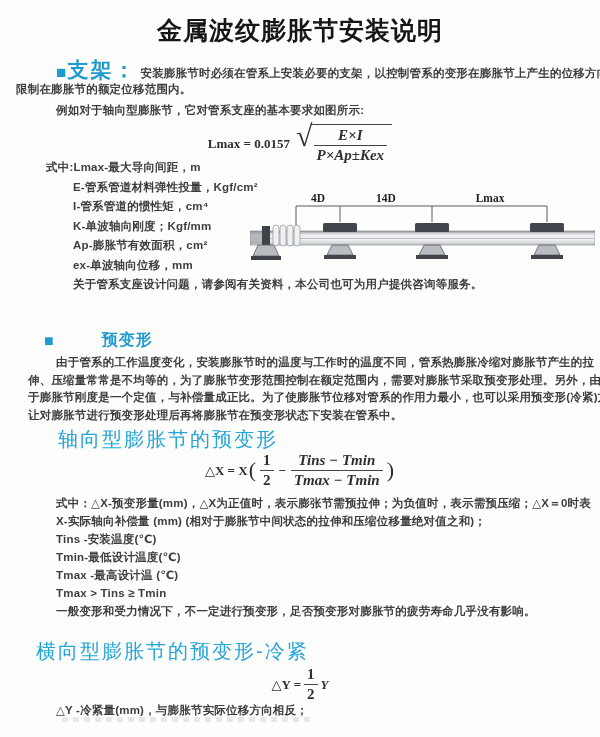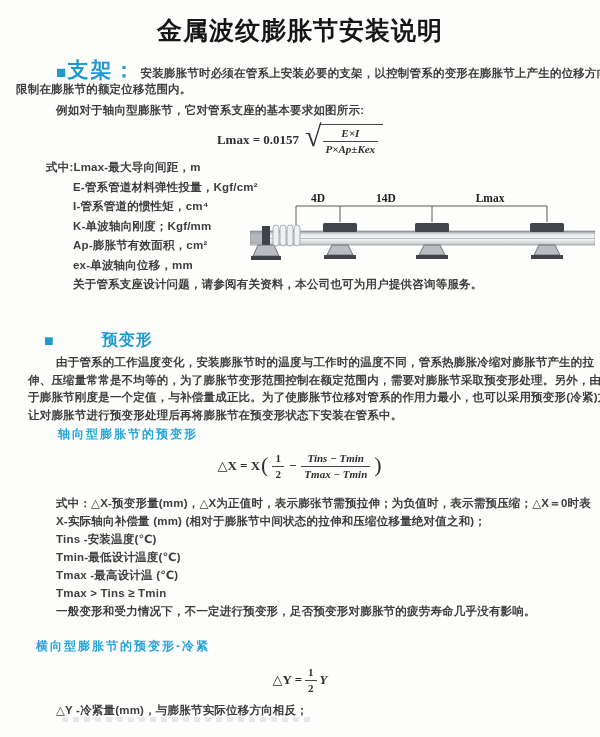--- a/index.html
+++ b/index.html
@@ -15,32 +15,32 @@
     font-size:25px;font-weight:bold;color:#161616;letter-spacing:1px;
   }
   .body-line{
     font-size:11.5px;font-weight:bold;color:#3d3d3d;
     white-space:nowrap;letter-spacing:0.2px;
   }
   .marker{color:#1f9ad0;font-size:17px;vertical-align:-1px;margin-right:1px;}
   .marker.small{font-size:16px;}
   .blue-inline-heading{color:#1f9ad0;font-size:21px;font-weight:bold;letter-spacing:2px;margin-right:4px;}
   .section-heading{color:#1f9ad0;font-size:16px;font-weight:bold;letter-spacing:1px;margin-left:47px;}
-  .sub-heading{color:#25a5d9;font-size:12px;font-weight:bold;letter-spacing:2px;}
+  .sub-heading{color:#25a5d9;font-size:20px;font-weight:normal;letter-spacing:2px;}
   .indent1{padding-left:28px;}
   .defs .def-line{line-height:19.5px;}
   .defs .def-line.shift{margin-left:27px;}
   .para .p-line{line-height:17.5px;}
   
   .formula{
     left:0;width:600px;display:flex;justify-content:center;align-items:center;
     font-family:"Liberation Serif","DejaVu Serif",serif;
     font-weight:bold;color:#2e2e2e;font-size:13px;
   }
-  .frac{display:inline-block;text-align:center;vertical-align:middle;font-size:11px;line-height:1.15;margin:0 3px;}
+  .frac{display:inline-block;text-align:center;vertical-align:middle;font-size:15px;line-height:1.15;margin:0 3px;}
   .frac .num{border-bottom:1.2px solid #444;padding:0 3px 1px;display:block;}
   .frac .den{padding:1px 3px 0;display:block;}
   .mvar{font-style:italic;}
   .sqrt{display:inline-flex;align-items:flex-start;margin-left:6px;}
   .sqrt-sign{font-size:30px;font-weight:normal;line-height:1;transform:translateY(-3px);}
   .radicand{border-top:1.6px solid #444;padding:2px 5px 0 3px;margin-left:-2px;}
   .radicand .frac{margin:0;}
   .big-paren{font-size:22px;font-weight:normal;line-height:1;vertical-align:middle;margin:0 1px;transform:translateY(-1px);}
   .fsp{margin:0 2px;}
   

